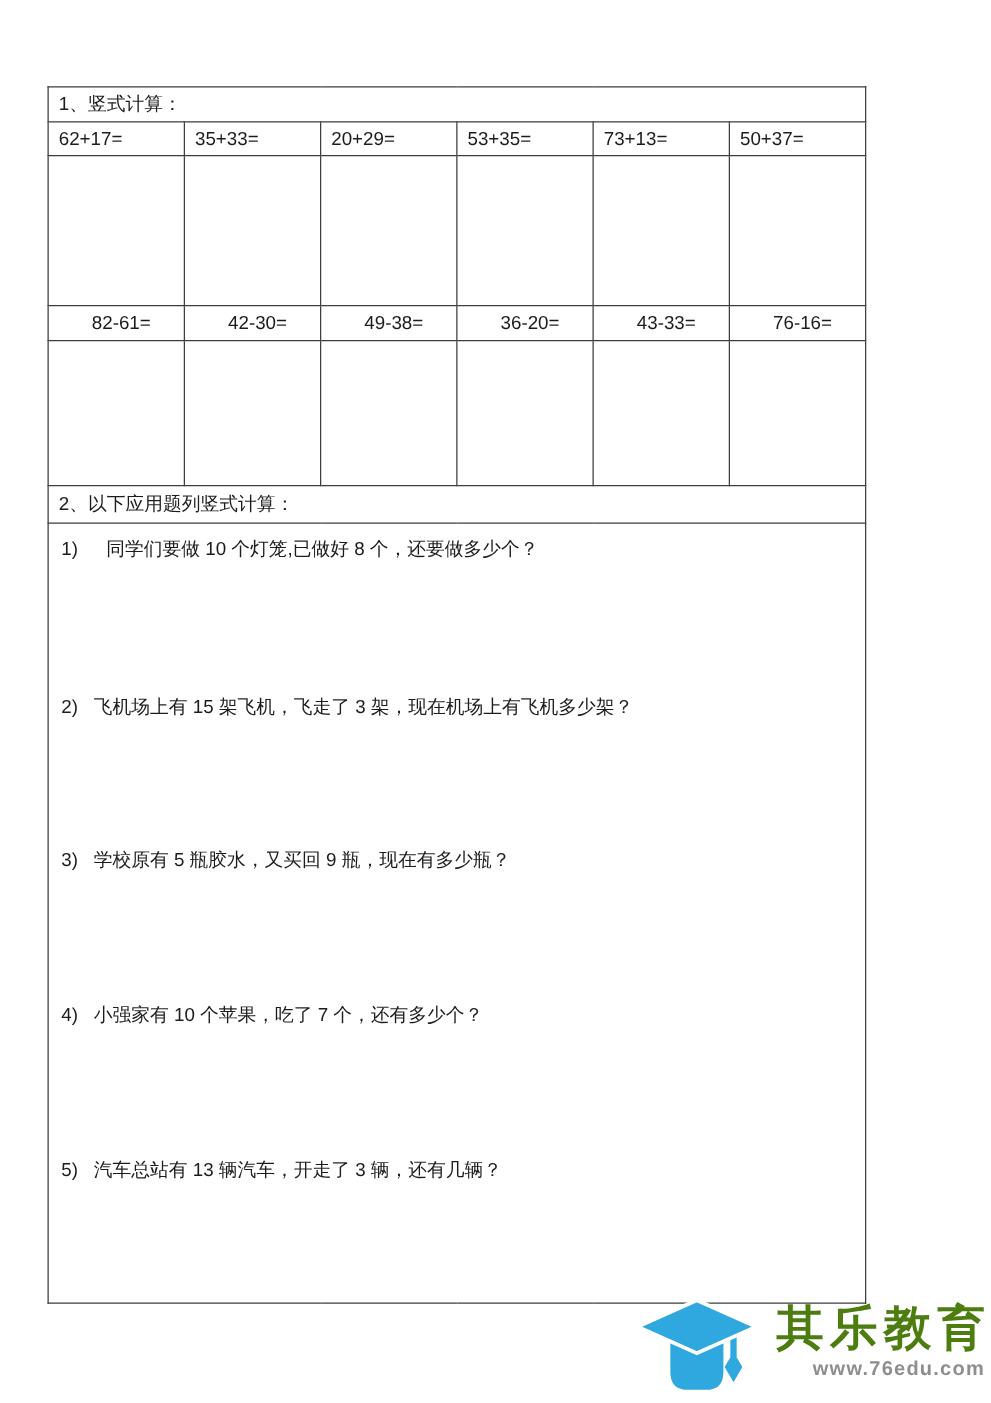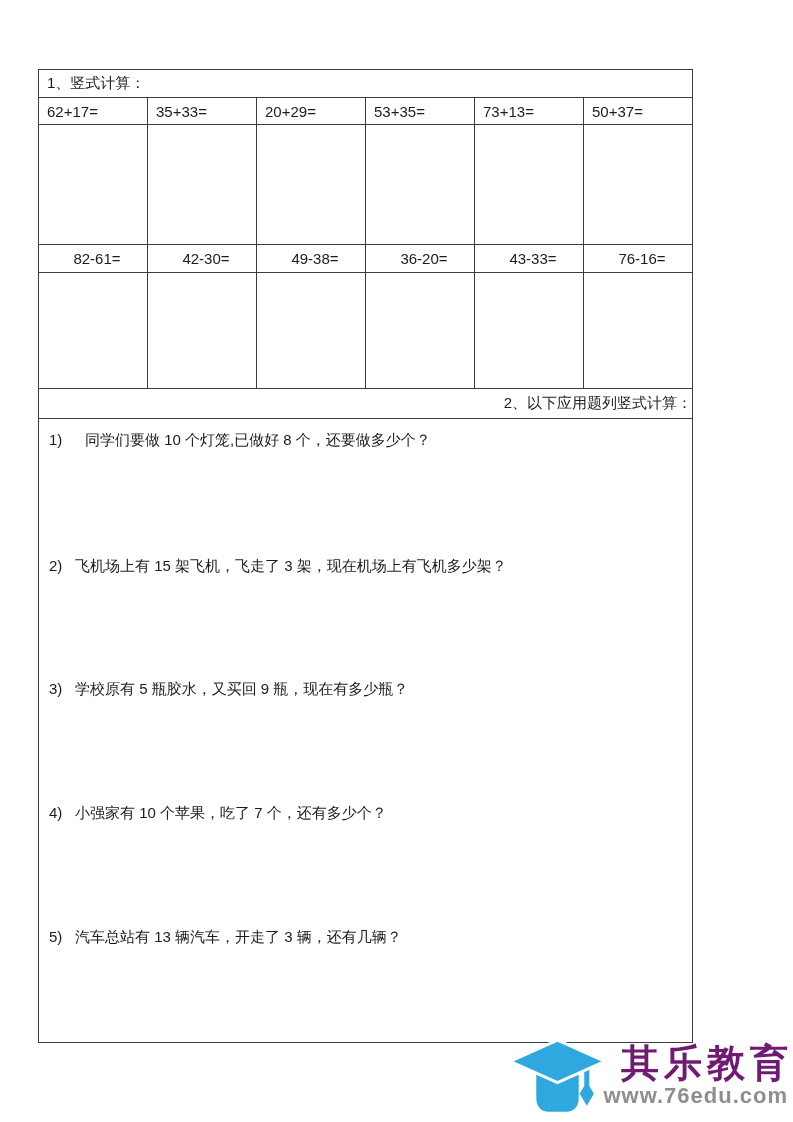--- a/index.html
+++ b/index.html
@@ -19,40 +19,40 @@
     font-size:15px;
     padding:0 0 0 8px;
     vertical-align:middle;
     overflow:hidden;
   }
   tr.hdr1 td{height:27px;}
   tr.probrow td{height:26px;}
   tr.work1 td{height:119px;}
   tr.probrow2 td{height:27px;text-align:center;}
   tr.work2 td{height:115px;}
-  tr.hdr2 td{height:29px;text-align:right;}
+  tr.hdr2 td{height:29px;}
   tr.essay td{height:611px;vertical-align:top;padding:12px 0 0 0;}
   
   .wp{display:flex;align-items:flex-start;line-height:1.25;font-size:15px;}
   .wp .num{width:26px;flex:0 0 26px;text-align:left;padding-left:10px;}
   .wp .num.wide{width:36px;flex-basis:36px;}
   .wp1{height:126px;}
   .wp2{height:123px;}
   .wp3{height:124px;}
   .wp4{height:124px;}
   .wp5{height:auto;}
   
   .logo-cap{position:absolute;left:509px;top:1039px;width:98px;height:76px;}
   .logo-text{position:absolute;right:5px;top:1042px;text-align:right;}
   .brand{
     font-size:38px;font-weight:bold;letter-spacing:5px;margin-right:-5px;
-    color:#701a75;line-height:42px;display:block;
+    color:#4d7c0f;line-height:42px;display:block;
   }
   .siteurl{
-    font-size:22px;font-weight:bold;color:#8E8E8E;line-height:24px;display:block;
+    font-size:16px;font-weight:bold;color:#8E8E8E;line-height:24px;display:block;
     letter-spacing:1px;
   }
 </style>
 </head>
 <body>
 
 <table class="worksheet">
 
   <tbody>
       <tr class="hdr1">

